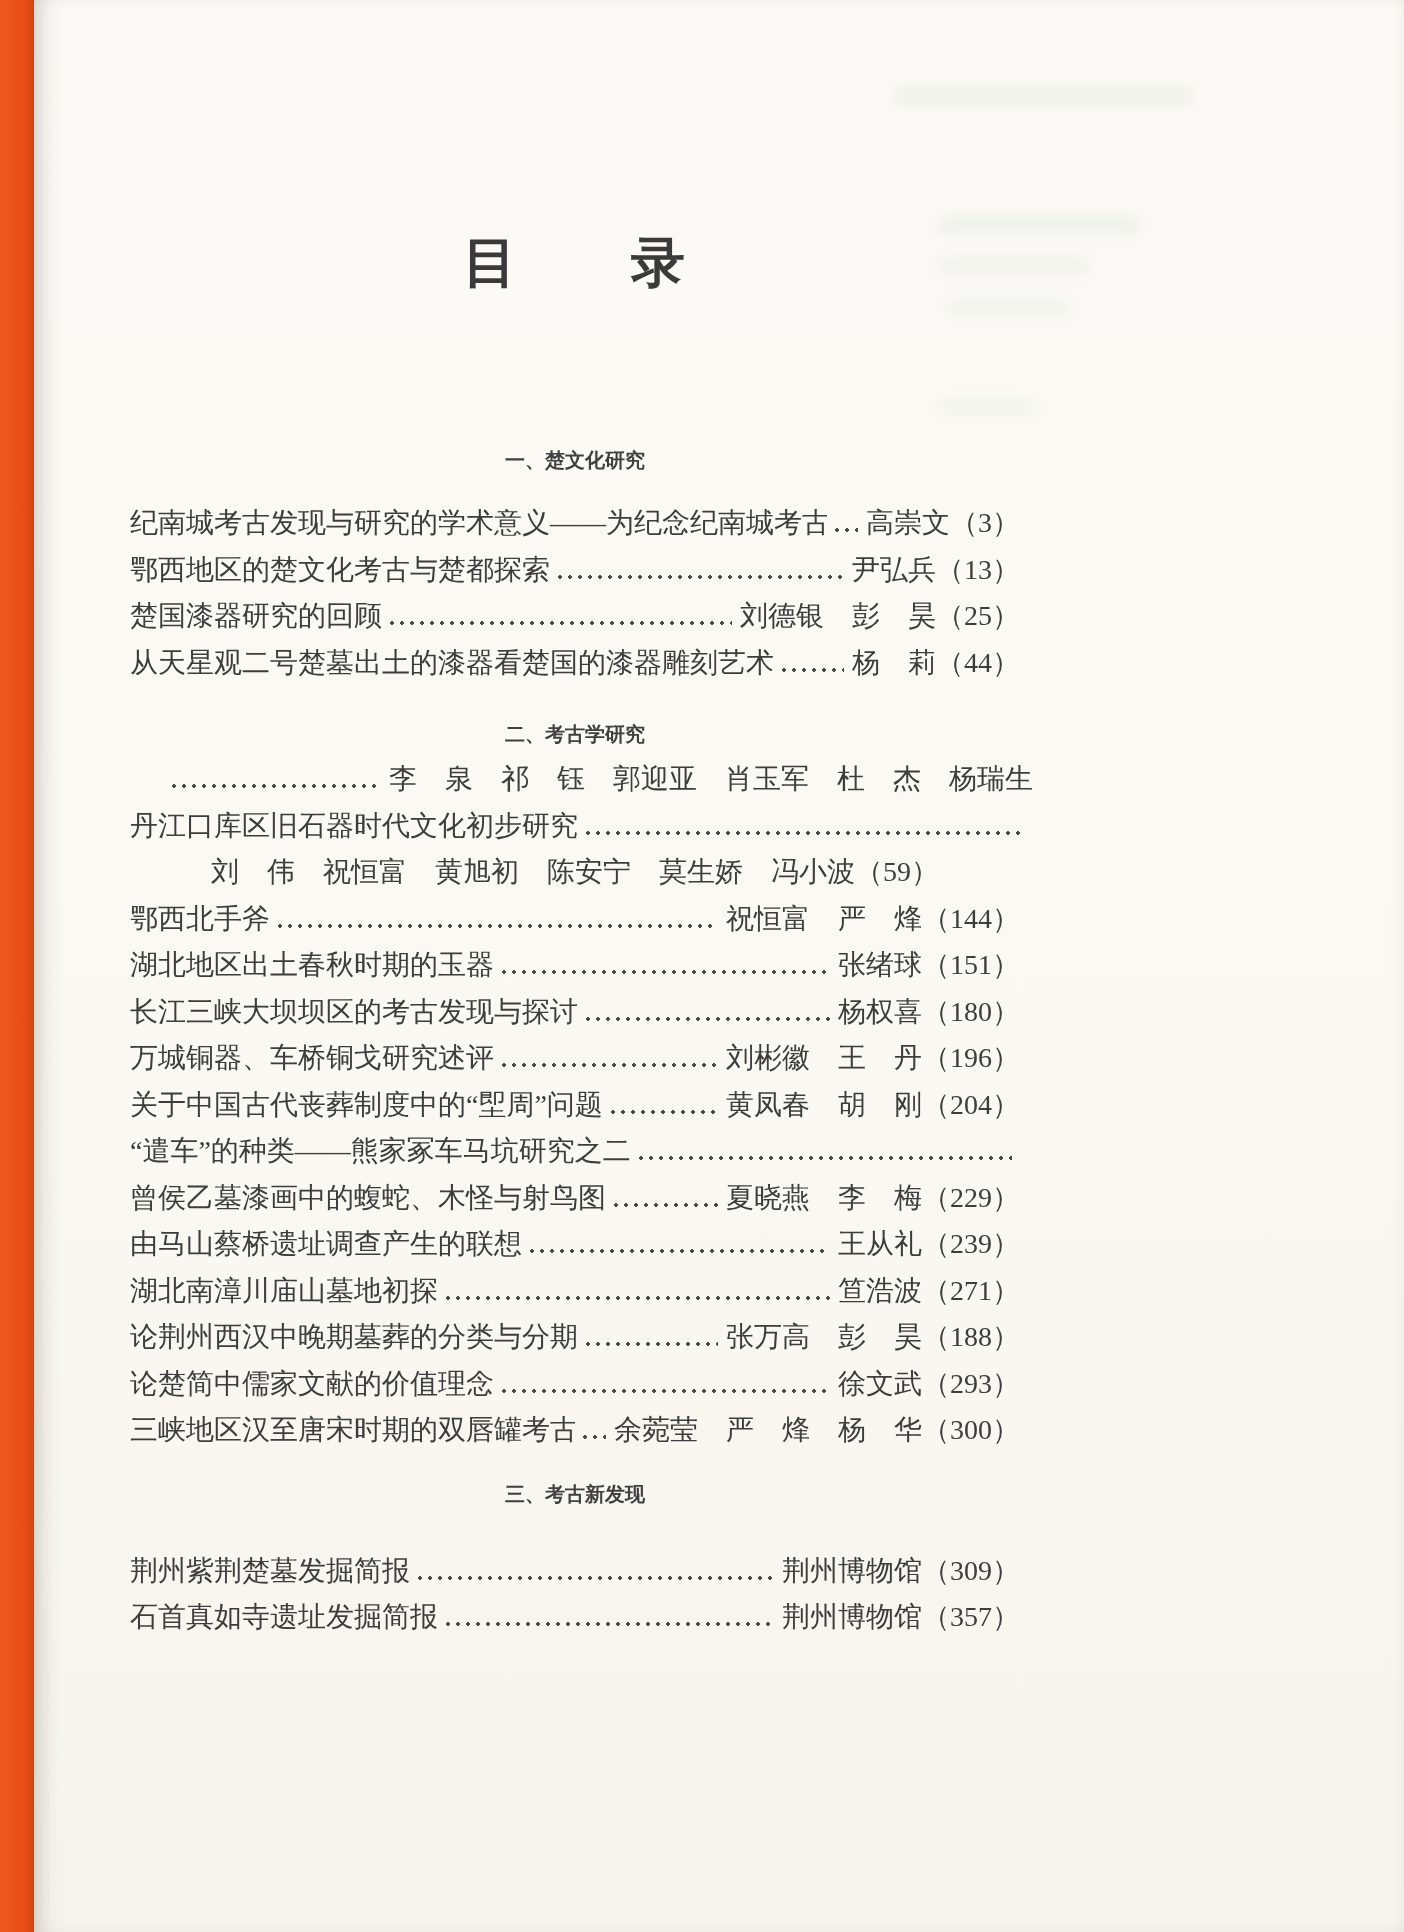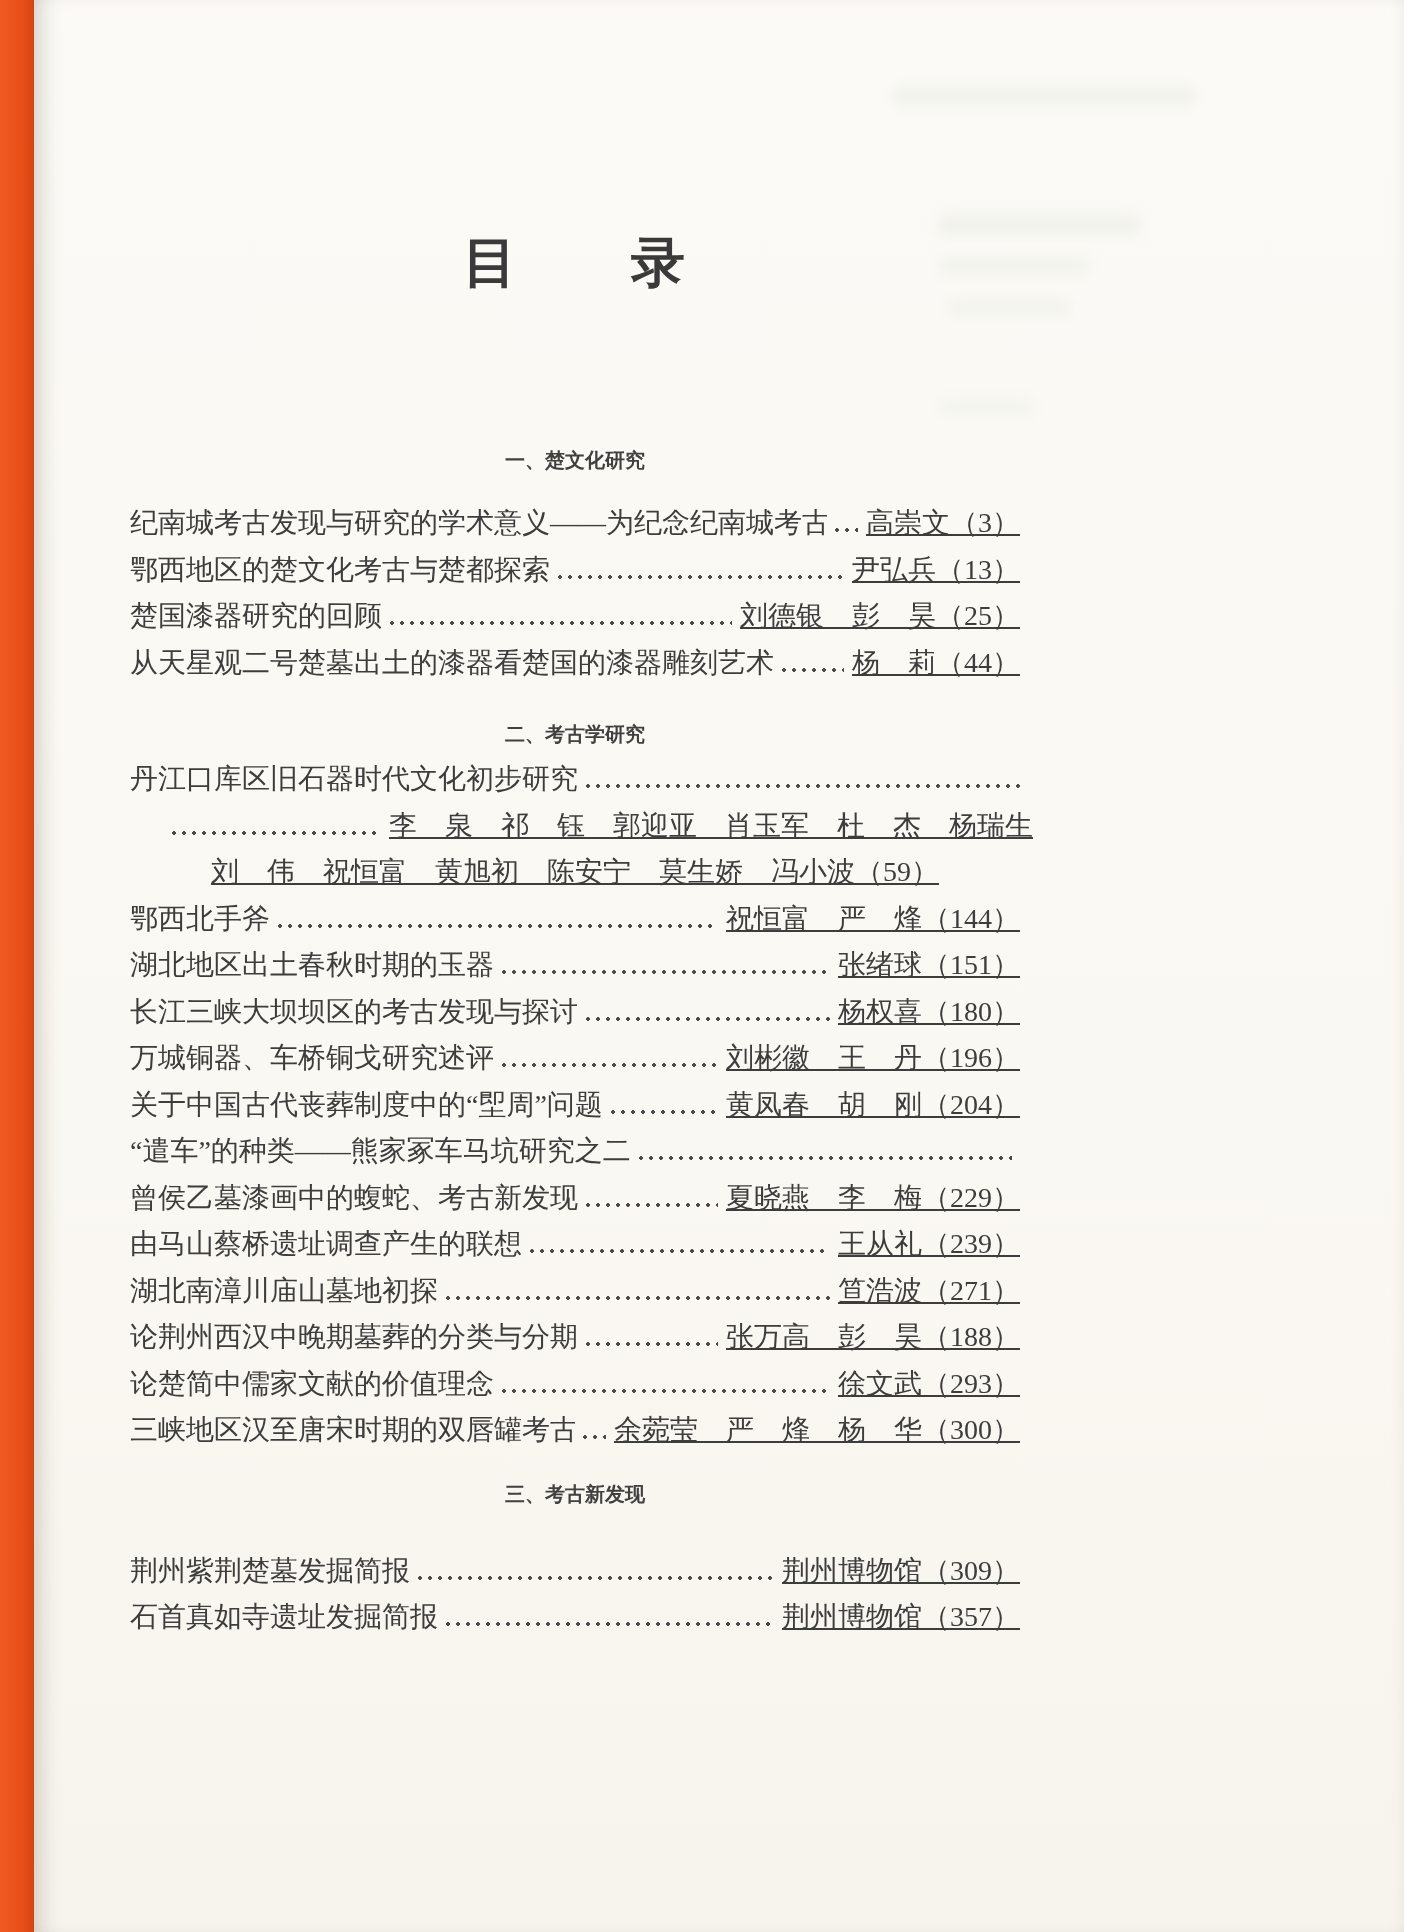--- a/index.html
+++ b/index.html
@@ -58,21 +58,21 @@
   .rows { width:890px; }
   .row {
     display:flex;
     align-items:baseline;
     font-size:28px;
     line-height:46.5px;
     height:46.5px;
     color:#3d3d3d;
   }
   .row .t { white-space:pre; flex:0 1 auto; overflow:hidden; }
-  .row .a { white-space:pre; flex:0 0 auto;text-decoration:underline; }
+  .row .a { white-space:pre; flex:0 0 auto; }
   .row .leader {
     flex:1 1 auto;
     min-width:26px;
     align-self:stretch;
     margin:0 8px 0 5px;
     background-image:radial-gradient(circle, #4a4a4a 1.7px, rgba(0,0,0,0) 2.1px);
     background-size:10px 10px;
     background-repeat:repeat-x;
     background-position:left 25px;
   }
@@ -134,32 +134,32 @@
     <span class="t">从天星观二号楚墓出土的漆器看楚国的漆器雕刻艺术</span>
     <span class="leader"></span>
     <span class="a">杨　莉（44）</span>
   </div>
 </div>
   </section>
 
   <section>
     <h2 class="section-heading">二、考古学研究</h2>
     <div class="rows">
+  <div class="row cont-mid">
+    <span class="t"></span>
+    <span class="leader"></span>
+    <span class="a">李　泉　祁　钰　郭迎亚　肖玉军　杜　杰　杨瑞生</span>
+  </div>
+
   <div class="row no-tail">
     <span class="t">丹江口库区旧石器时代文化初步研究</span>
     <span class="leader"></span>
 
   </div>
 
-  <div class="row cont-mid">
-    <span class="t"></span>
-    <span class="leader"></span>
-    <span class="a">李　泉　祁　钰　郭迎亚　肖玉军　杜　杰　杨瑞生</span>
-  </div>
-
   <div class="row no-leader cont-end">
     <span class="t"></span>
 
     <span class="a">刘　伟　祝恒富　黄旭初　陈安宁　莫生娇　冯小波（59）</span>
   </div>
 
   <div class="row">
     <span class="t">鄂西北手斧</span>
     <span class="leader"></span>
     <span class="a">祝恒富　严　烽（144）</span>
@@ -188,21 +188,21 @@
     <span class="leader"></span>
     <span class="a">黄凤春　胡　刚（204）</span>
   </div>
 
   <div class="row">
     <span class="t">“遣车”的种类——熊家冢车马坑研究之二</span>
     <span class="leader"></span>
   </div>
 
   <div class="row">
-    <span class="t">曾侯乙墓漆画中的蝮蛇、考古新发现</span>
+    <span class="t">曾侯乙墓漆画中的蝮蛇、木怪与射鸟图</span>
     <span class="leader"></span>
     <span class="a">夏晓燕　李　梅（229）</span>
   </div>
 
   <div class="row">
     <span class="t">由马山蔡桥遗址调查产生的联想</span>
     <span class="leader"></span>
     <span class="a">王从礼（239）</span>
   </div>
 

